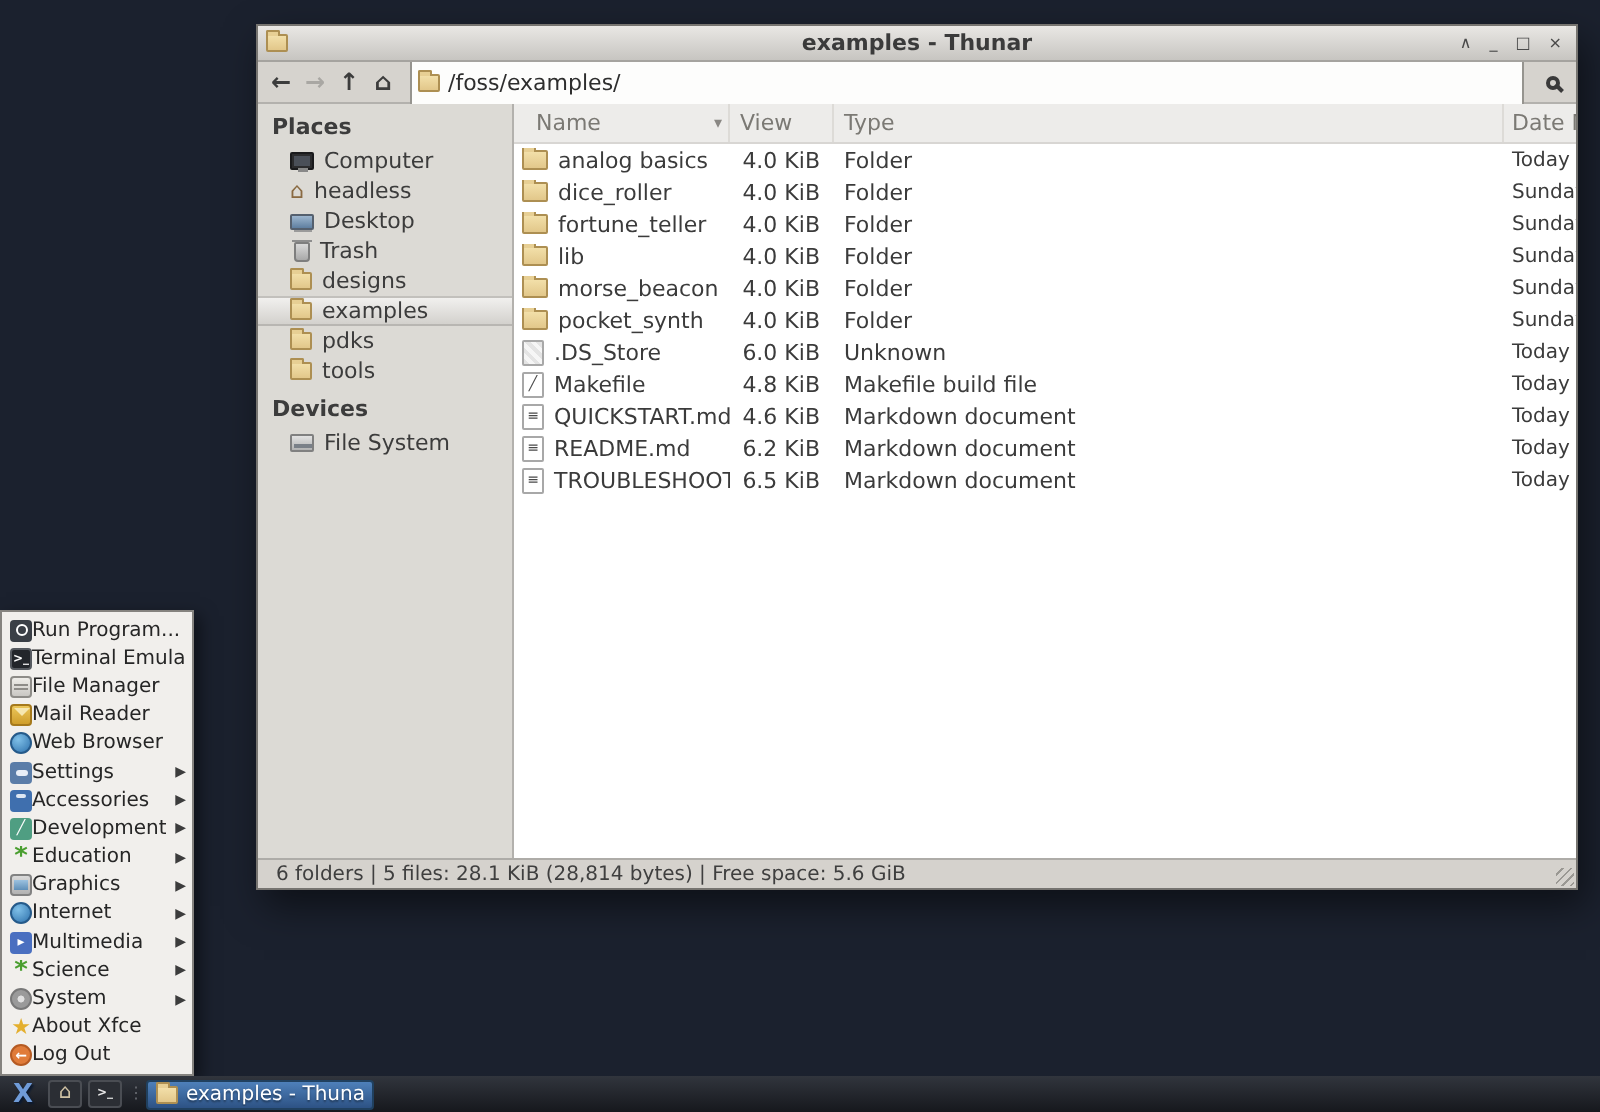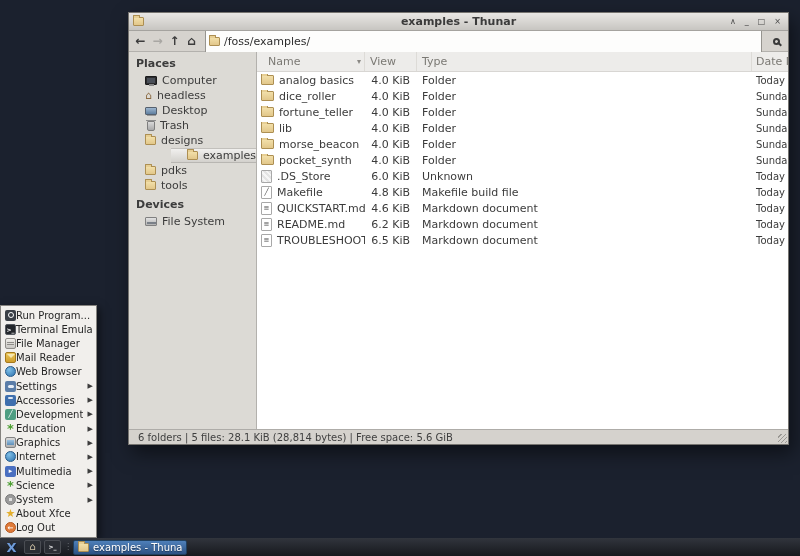--- a/index.html
+++ b/index.html
@@ -29,21 +29,21 @@
   .magnifier { width:7px; height:7px; border:2px solid #3a3a3a; border-radius:50%; position:relative; }
   .magnifier::after { content:""; position:absolute; width:5px; height:2px; background:#3a3a3a;
                       transform:rotate(45deg); right:-4px; bottom:-2px; }
 
   .main { flex:1; display:flex; min-height:0; }
 
   
   .sidebar { width:128px; flex:0 0 auto; background:#dcdad5; border-right:1px solid #b3b1ad; overflow:hidden; }
   .side-header { font-size:11px; font-weight:bold; color:#3c3c3c; padding:5px 0 3px 7px; }
   .side-item { height:15px; display:flex; align-items:center; gap:5px; padding-left:16px; font-size:11px; color:#3c3c3c; white-space:nowrap; }
-  .side-item.selected { background:linear-gradient(#f1f0ee,#d3d1cd); border-top:1px solid #c2c0bc; border-bottom:1px solid #b8b6b2;margin-left:42px; }
+  .side-item.selected { background:linear-gradient(#f1f0ee,#d3d1cd); border-top:1px solid #c2c0bc; border-bottom:1px solid #b8b6b2; }
 
   
   .folder-icon { width:13px; height:10px; background:linear-gradient(#f2dfa9,#e2c78a); border:1px solid #ad8f52;
                  border-radius:1px; position:relative; flex:0 0 auto; }
   .folder-icon::before { content:""; position:absolute; top:-3px; left:-1px; width:5px; height:2px;
                  background:#e7cf94; border:1px solid #ad8f52; border-bottom:none; border-radius:1px 1px 0 0; }
   .folder-icon.sm { width:11px; height:9px; }
   .computer-icon { width:12px; height:9px; background:#2c2c2e; border:1px solid #1a1a1c; border-radius:1px; position:relative; flex:0 0 auto; }
   .computer-icon::before { content:""; position:absolute; inset:1px; background:#4a4f58; }
   .computer-icon::after { content:""; position:absolute; left:3px; bottom:-2px; width:5px; height:2px; background:#888; }

